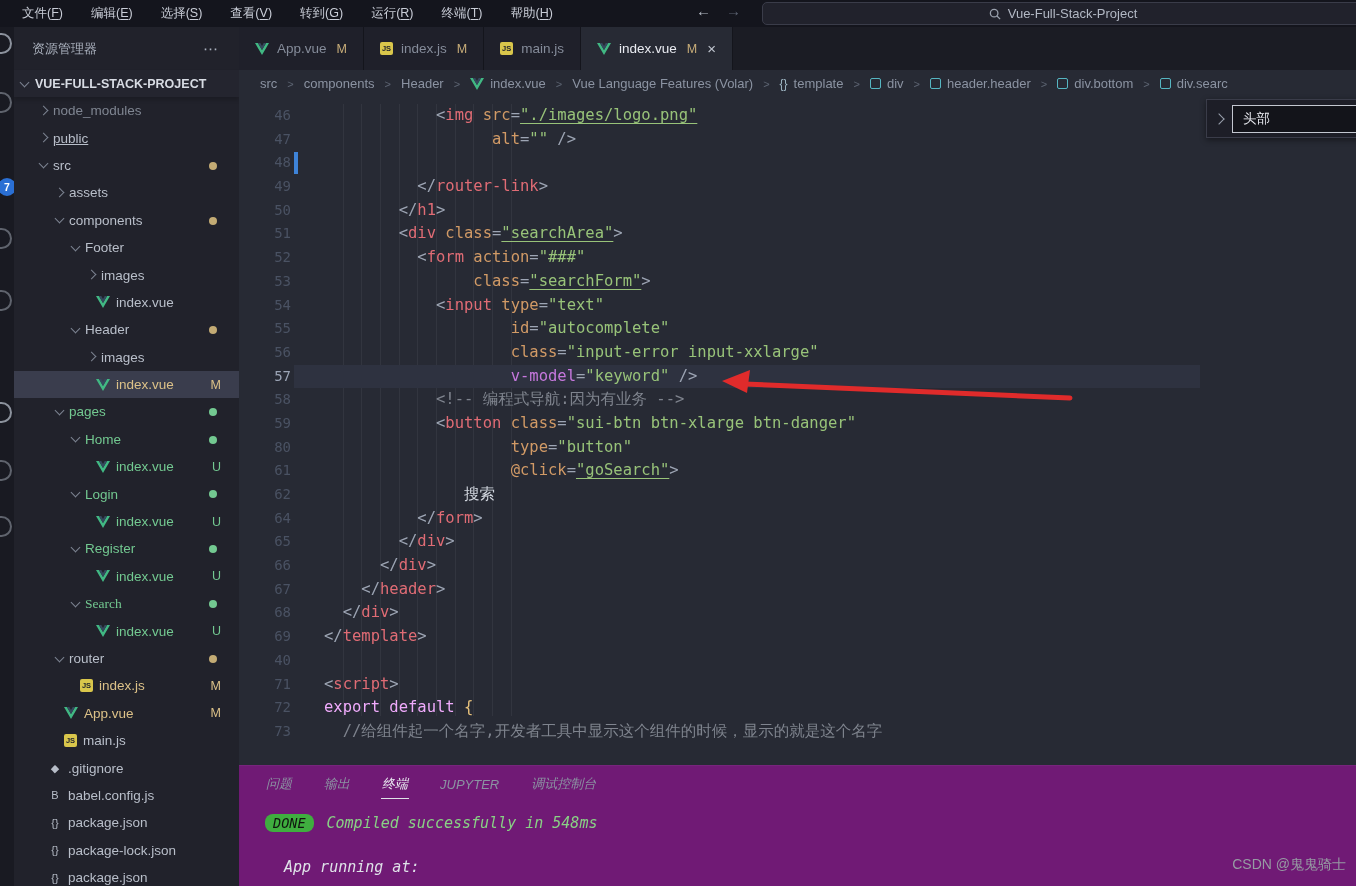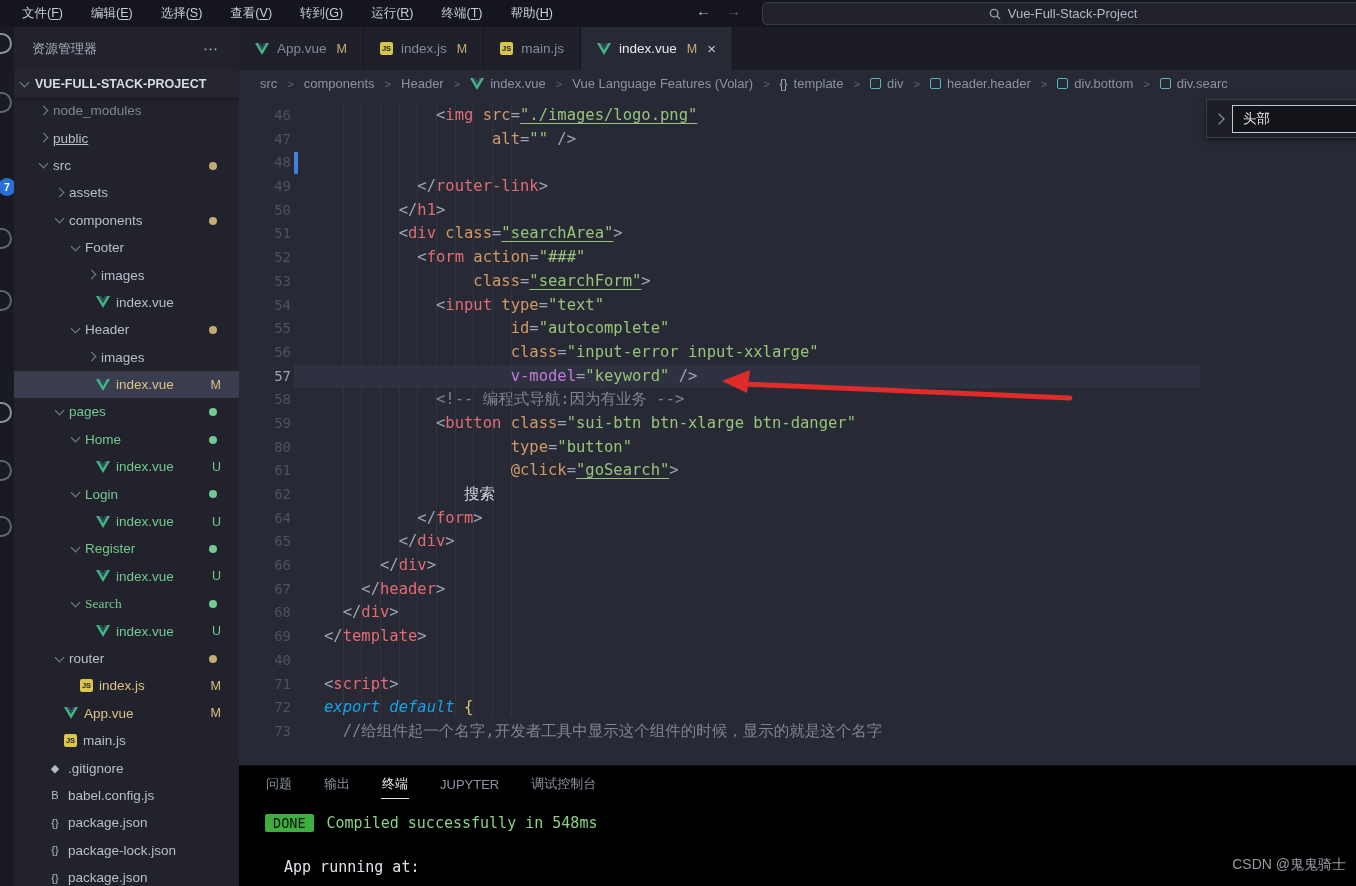--- a/index.html
+++ b/index.html
@@ -80,40 +80,40 @@
   .code{position:absolute;left:85px;top:0;white-space:pre;}
   .gmark{position:absolute;left:55px;width:4px;top:1px;bottom:1px;background:#3e83d8;}
   .tk-p{color:#9da5b4;}
   .tk-t{color:#e06c75;}
   .tk-a{color:#d19a66;}
   .tk-s{color:#98c379;}
   .tk-u{text-decoration:underline;text-underline-offset:3px;}
   .tk-d{color:#c678dd;}
   .tk-c{color:#7f848e;}
   .tk-x{color:#d3d8e0;}
-  .tk-k{color:#0ea5e9;font-style:italic;}
+  .tk-k{color:#f0abfc;}
   .tk-b{color:#e5c07b;}
   
   .find-widget{position:absolute;left:1206px;top:99px;height:37px;display:flex;align-items:center;gap:9px;
                padding:0 0 0 8px;background:#1d1e27;border:1px solid #3a3c49;
                box-shadow:0 2px 6px rgba(0,0,0,.45);z-index:40;width:168px;}
   .fw-chev{width:7px;height:7px;border-right:1.7px solid #99a0ac;border-bottom:1.7px solid #99a0ac;
            display:inline-block;transform:rotate(-45deg);cursor:pointer;flex:none;}
   .fw-input{border:1px solid #c3c7d0;background:#13141a;color:#e8eaf0;font-size:13.5px;
             padding:4px 10px;min-width:110px;cursor:text;}
   
-  .panel{position:absolute;left:239px;top:765px;width:1117px;height:121px;background:#000000;
-         border-top:1px solid rgba(255,255,255,.05);z-index:10;box-sizing:border-box;}
+  .panel{position:absolute;left:239px;top:765px;width:1117px;height:121px;background:#701a75;
+         border-top:1px solid rgba(255,255,255,.05);z-index:10;box-sizing:border-box;font-style:italic;}
   .panel-tabs{display:flex;gap:30px;padding-left:26px;height:36px;align-items:center;font-size:13px;color:#8b93a2;}
   .panel-tab{position:relative;cursor:pointer;padding:9px 1px;}
   .panel-tab.active{color:#e9ebf1;}
   .panel-tab.active::after{content:"";position:absolute;left:0;right:0;bottom:3px;height:1.5px;background:#dfe2e8;}
   .term{font-family:"DejaVu Sans Mono",monospace;font-size:15px;padding-left:26px;}
   .term-line1{margin-top:12px;display:flex;gap:13px;align-items:center;}
-  .done-badge{background:#3fae3f;color:#10150f;font-size:13.5px;padding:1px 8px;border-radius:2px;text-align:center;}
+  .done-badge{background:#3fae3f;color:#10150f;font-size:13.5px;padding:1px 8px;border-radius:8px;text-align:center;}
   .term-msg{color:#89d185;}
   .term-line2{margin-top:26px;margin-left:19px;color:#dfe3e9;}
   
   .arrow-overlay{position:absolute;left:0;top:0;width:1356px;height:886px;z-index:70;pointer-events:none;}
   .watermark{position:absolute;right:10px;top:856px;color:#969ba3;font-size:14px;z-index:75;}
 </style>
 </head>
 <body>
 
 <div class="titlebar">

